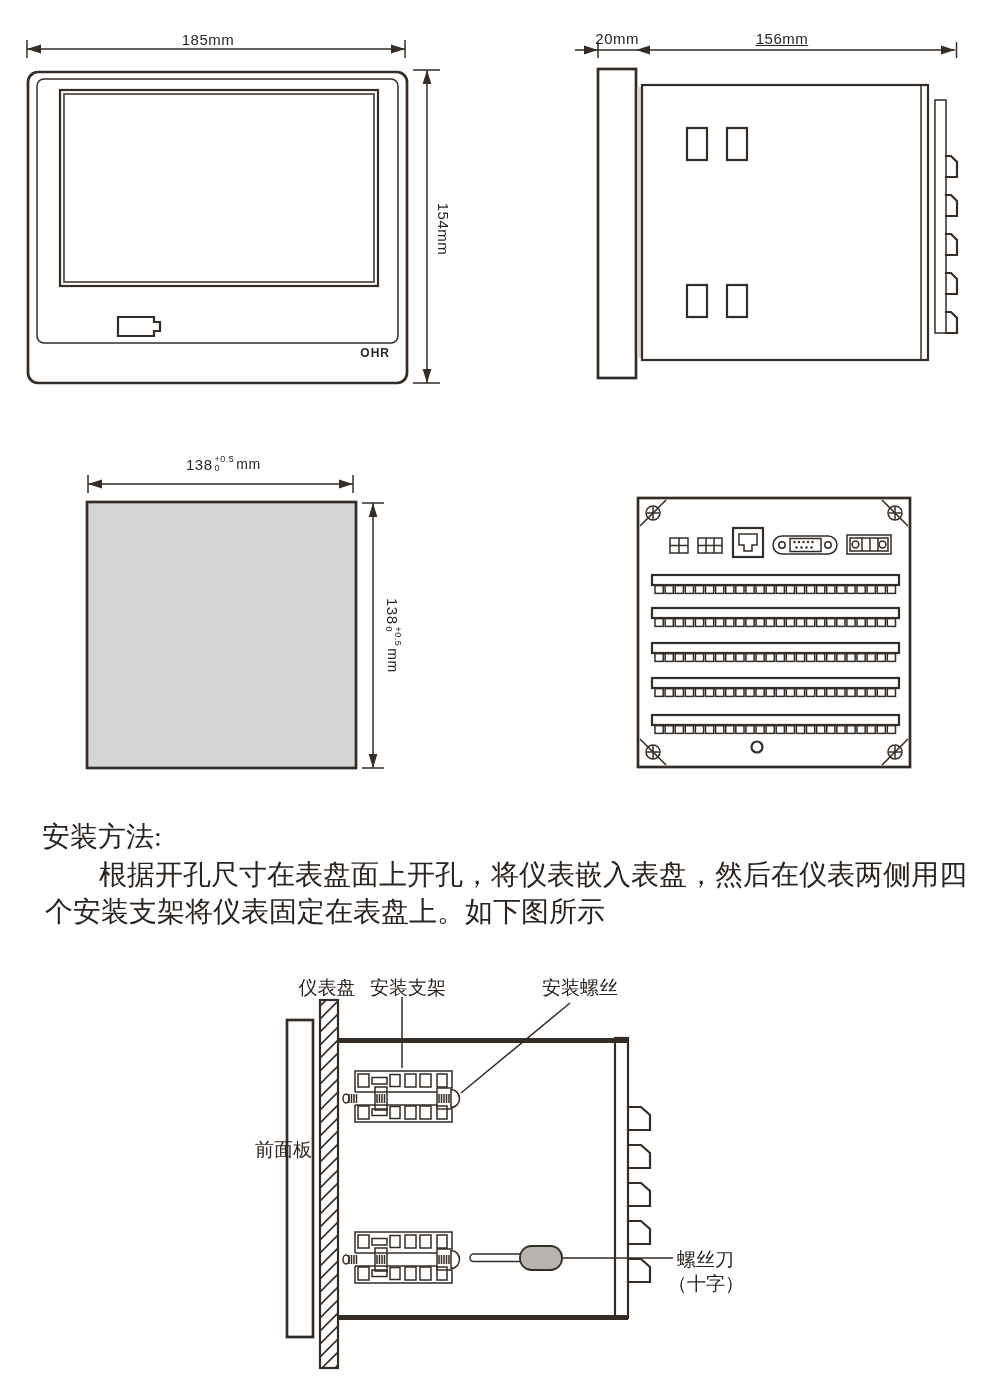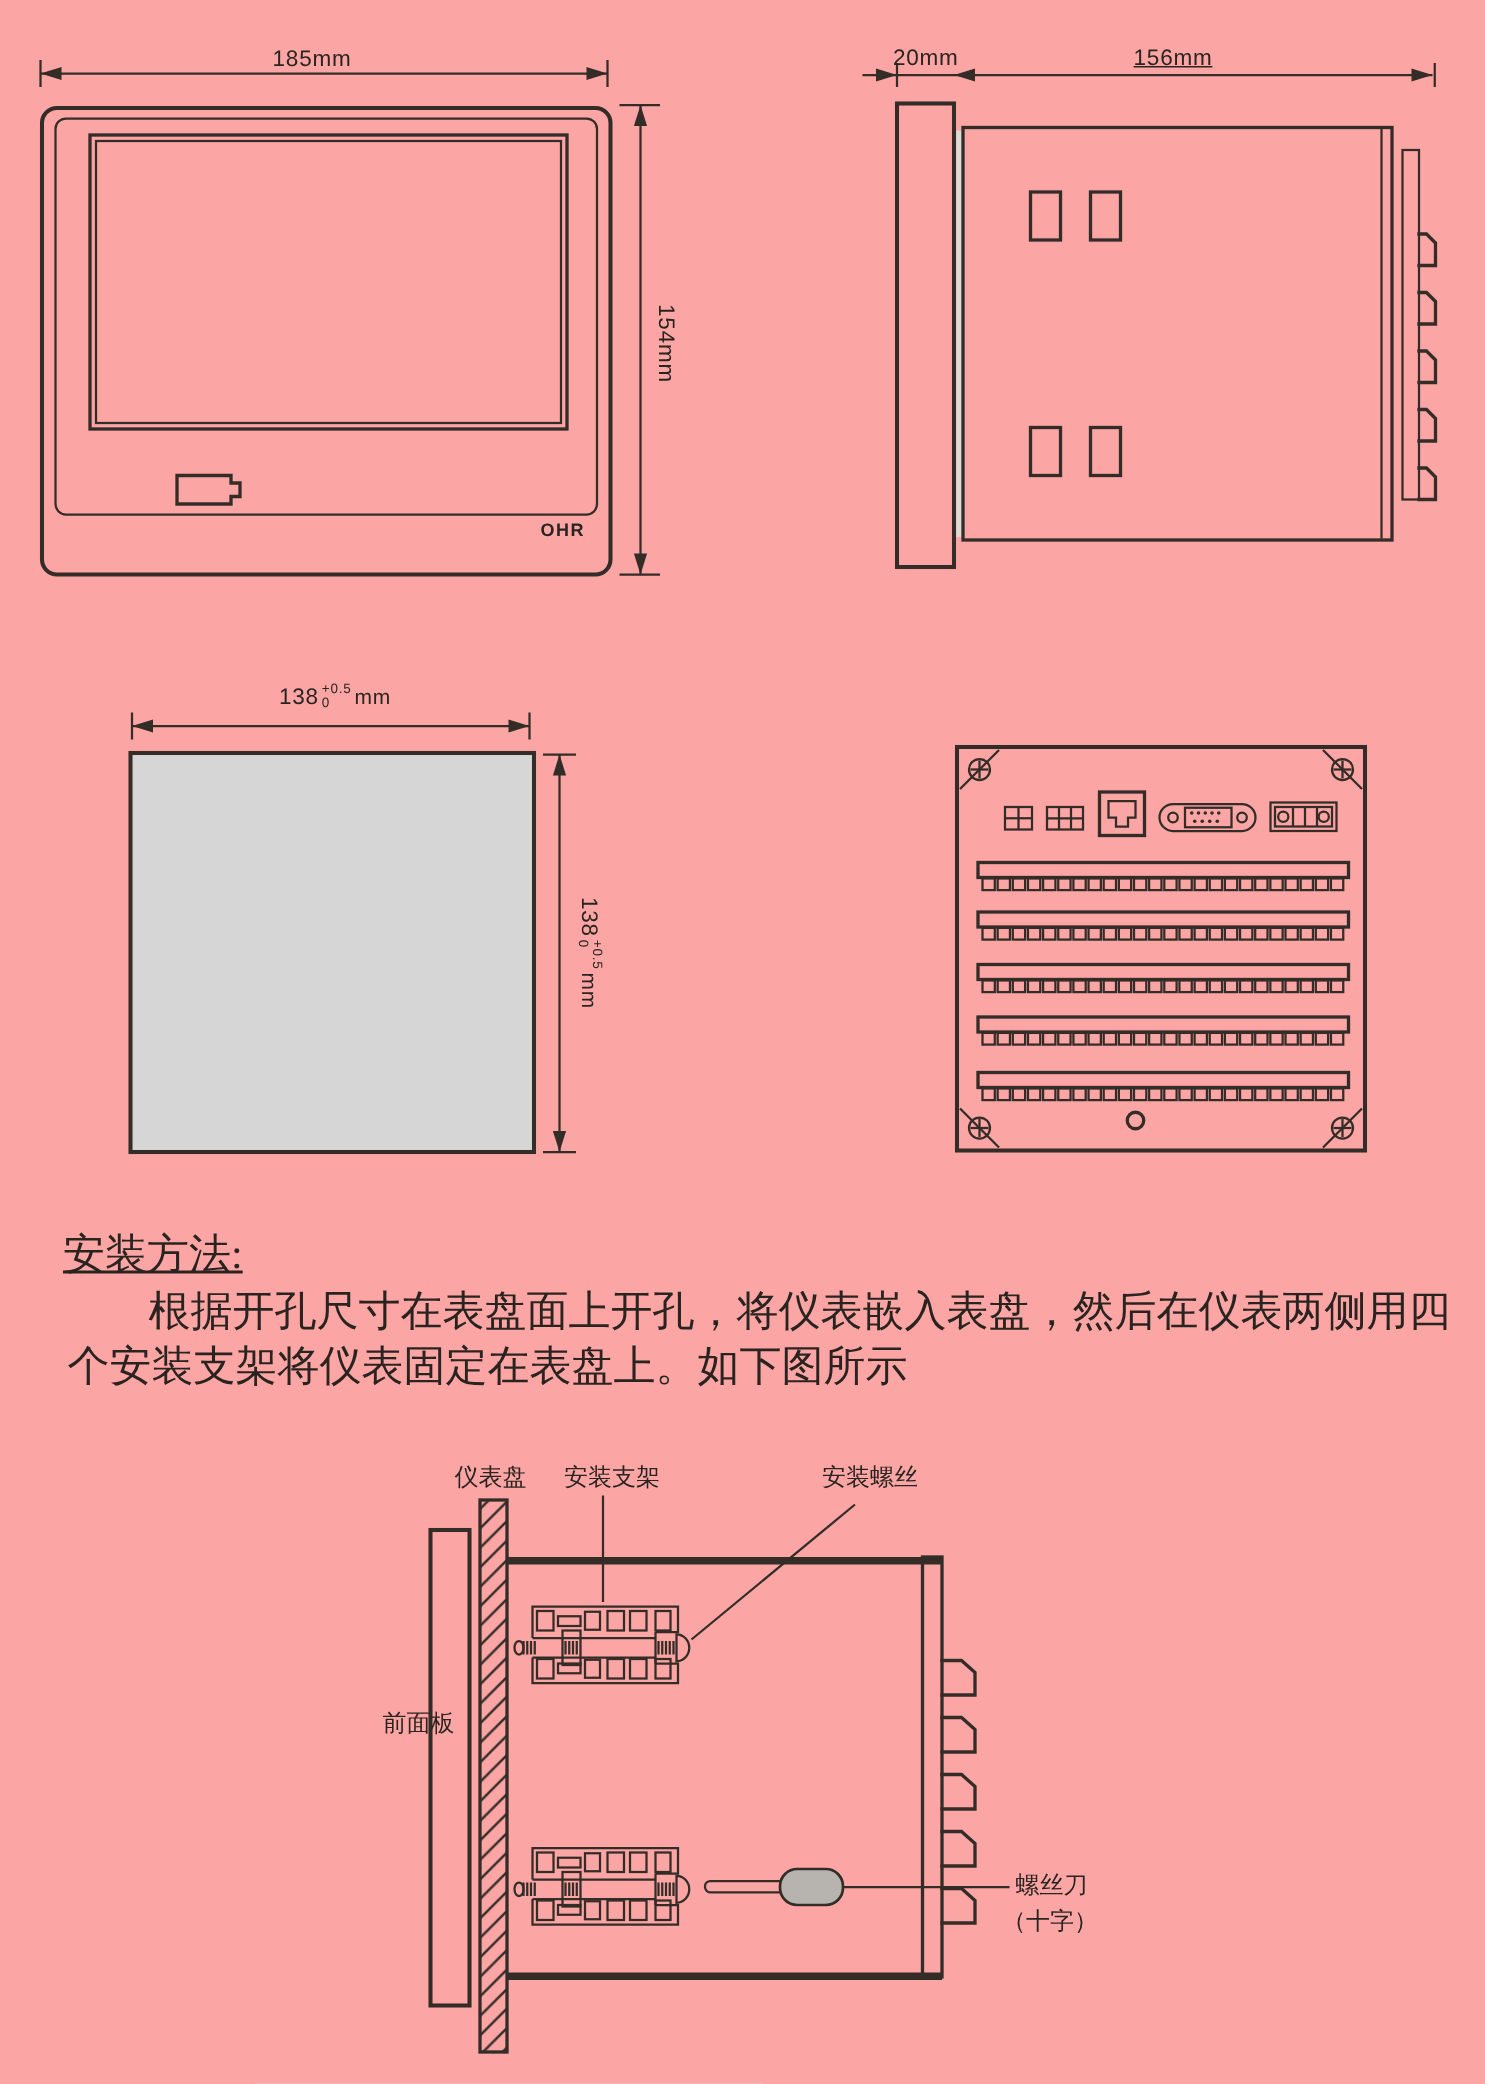--- a/index.html
+++ b/index.html
@@ -1,29 +1,29 @@
 <!DOCTYPE html>
 <html><head>
 <meta charset="utf-8">
 <style>
   html,body{margin:0;padding:0;}
   body{background:#e9e9e9;}
-  #page{position:relative;width:990px;height:1389px;background:#fca5a5;overflow:hidden;
+  #page{position:relative;width:990px;height:1389px;background:#ffffff;overflow:hidden;
         font-family:"Liberation Sans",sans-serif;}
   #art{position:absolute;left:0;top:0;}
   .ln{fill:none;stroke:#332c27;stroke-width:2.2px;stroke-linecap:square;}
   .ln-th{fill:none;stroke:#332c27;stroke-width:2.7px;}
   .ln-thin{fill:none;stroke:#332c27;stroke-width:1.5px;}
   .ln-x{fill:none;stroke:#332c27;stroke-width:5px;}
   .ink{fill:#332c27;stroke:none;}
   .lbl{position:absolute;color:#2a2420;}
   .dim{font:15px "Liberation Sans",sans-serif;text-align:center;letter-spacing:0.5px;}
   .cjk{font-family:"Liberation Serif",serif;}
   .body-txt{font-size:28px;line-height:37px;white-space:nowrap;}
-  .small-lbl{font-size:16px;white-space:nowrap;}
+  .small-lbl{font-size:19px;white-space:nowrap;}
   .rot90{transform:rotate(90deg);transform-origin:left top;}
   .dim-tol{display:flex;align-items:center;white-space:nowrap;}
   .dim-tol .base{font-size:15px;}
   .dim-tol .stack{display:flex;flex-direction:column;font-size:9px;line-height:9px;margin:0 2px;text-align:left;}
   .dim-tol .unit{font-size:14px;}
   .logo{font-family:"Liberation Sans",sans-serif;font-weight:900;font-size:12px;letter-spacing:1px;color:#2a2420;}
   .vert{width:22px;line-height:22.5px;word-break:break-all;text-align:center;}
 </style>
 </head>
 <body>
@@ -376,21 +376,21 @@
 </div>
 <div class="lbl dim dim-tol rot90" style="left:402px;top:598px;">
   <span class="base">138</span>
   <span class="stack">
     <span>+0.5</span>
     <span>0</span>
   </span>
   <span class="unit">mm</span>
 </div>
 
-<div class="lbl cjk body-txt" style="left:42px;top:818px;text-decoration:underline;">安装方法:</div>
+<div class="lbl cjk body-txt" style="left:42px;top:818px;">安装方法:</div>
 <div class="lbl cjk body-txt" style="left:99px;top:856px;">根据开孔尺寸在表盘面上开孔，将仪表嵌入表盘，然后在仪表两侧用四</div>
 <div class="lbl cjk body-txt" style="left:45px;top:893px;">个安装支架将仪表固定在表盘上。如下图所示</div>
 
 <div class="lbl cjk small-lbl" style="left:296px;top:975px;width:62px;text-align:center;">仪表盘</div>
 <div class="lbl cjk small-lbl" style="left:366px;top:975px;width:84px;text-align:center;">安装支架</div>
 <div class="lbl cjk small-lbl" style="left:538px;top:975px;width:84px;text-align:center;">安装螺丝</div>
 <div class="lbl cjk small-lbl vert" style="left:255px;top:1139px;">前面板</div>
 <div class="lbl cjk small-lbl" style="left:677px;top:1247px;">螺丝刀</div>
 <div class="lbl cjk small-lbl" style="left:668px;top:1271px;">（十字）</div>
 

